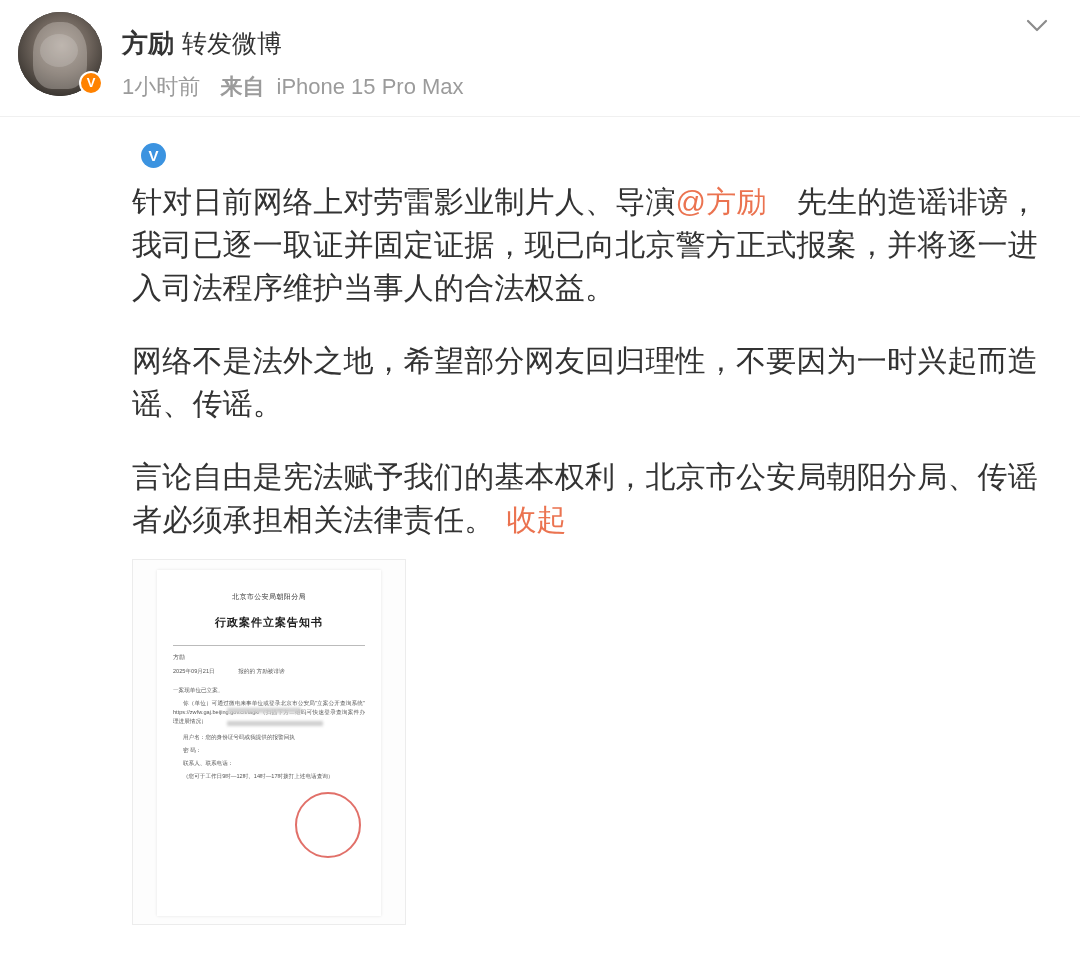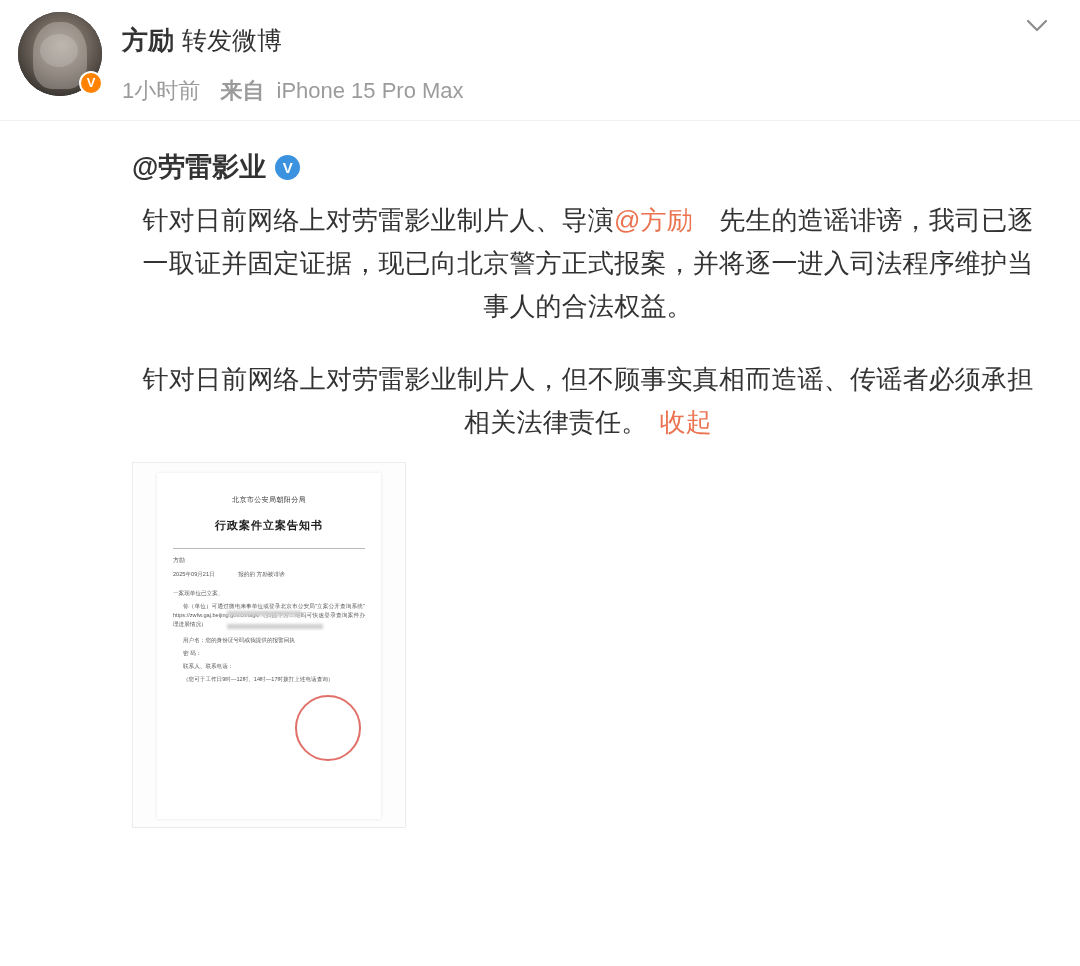--- a/index.html
+++ b/index.html
@@ -86,22 +86,23 @@
     line-height: 20px;
     text-align: center;
     font-weight: bold;
   }
   .head-text {
     margin-left: 20px;
     padding-top: 6px;
   }
   .line1 {
     font-size: 25px;
-    line-height: 48px;
+    line-height: 34px;
     color: #222222;
+    margin-top: 10px;
   }
   .uname {
     color: #333333;
     font-weight: bold;
     font-size: 26px;
   }
   .action {
     color: #333333;
     font-size: 25px;
     margin-left: 8px;
@@ -146,26 +147,25 @@
     border-radius: 50%;
     background: #3b93e0;
     color: #ffffff;
     font-size: 15px;
     font-weight: bold;
     text-align: center;
     line-height: 25px;
     margin-left: 9px;
   }
   p.para {
-    font-size: 26px;
+    font-size: 30px;
     line-height: 43px;
     color: #333333;
     margin: 0 0 30px 0;
     letter-spacing: 0.2px;
-    text-align: center;
   }
   p.para:last-of-type { margin-bottom: 10px; }
   .mention {
     color: #eb7350;
   }
   .fold {
     color: #eb7350;
     margin-left: 12px;
     cursor: pointer;
   }
@@ -270,32 +270,34 @@
     <div class="chevron">
       <svg width="26" height="26" viewBox="0 0 26 26" aria-hidden="true">
         <path d="M4 9 L13 18 L22 9" fill="none" stroke="#8c8c8c" stroke-width="2.2" stroke-linecap="round" stroke-linejoin="round"></path>
       </svg>
     </div>
   </div>
 
   <div class="body">
 
     <div class="ref-head">
-      <span class="ref-name">@劳雷影业</span>
       <span class="vblue">V</span>
     </div>
 
     <p class="para">
       <span>针对日前网络上对劳雷影业制片人、导演</span><span class="mention">@方励</span><span>　先生的造谣诽谤，我司已逐一取证并固定证据，现已向北京警方正式报案，并将逐一进入司法程序维护当事人的合法权益。</span>
     </p>
 
 
-
     <p class="para">
-      <span>针对日前网络上对劳雷影业制片人，但不顾事实真相而造谣、传谣者必须承担相关法律责任。</span><span class="fold">收起</span>
+      <span>网络不是法外之地，希望部分网友回归理性，不要因为一时兴起而造谣、传谣。</span>
+    </p>
+
+    <p class="para">
+      <span>言论自由是宪法赋予我们的基本权利，北京市公安局朝阳分局、传谣者必须承担相关法律责任。</span><span class="fold">收起</span>
     </p>
 
     <div class="pic">
       <div class="doc">
         <div class="dt1">北京市公安局朝阳分局</div>
         <div class="dt2">行政案件立案告知书</div>
         <div class="drow sep"></div>
         <div class="drow">方励</div>
         <div class="dline">
           <span>2025年09月21日</span>

